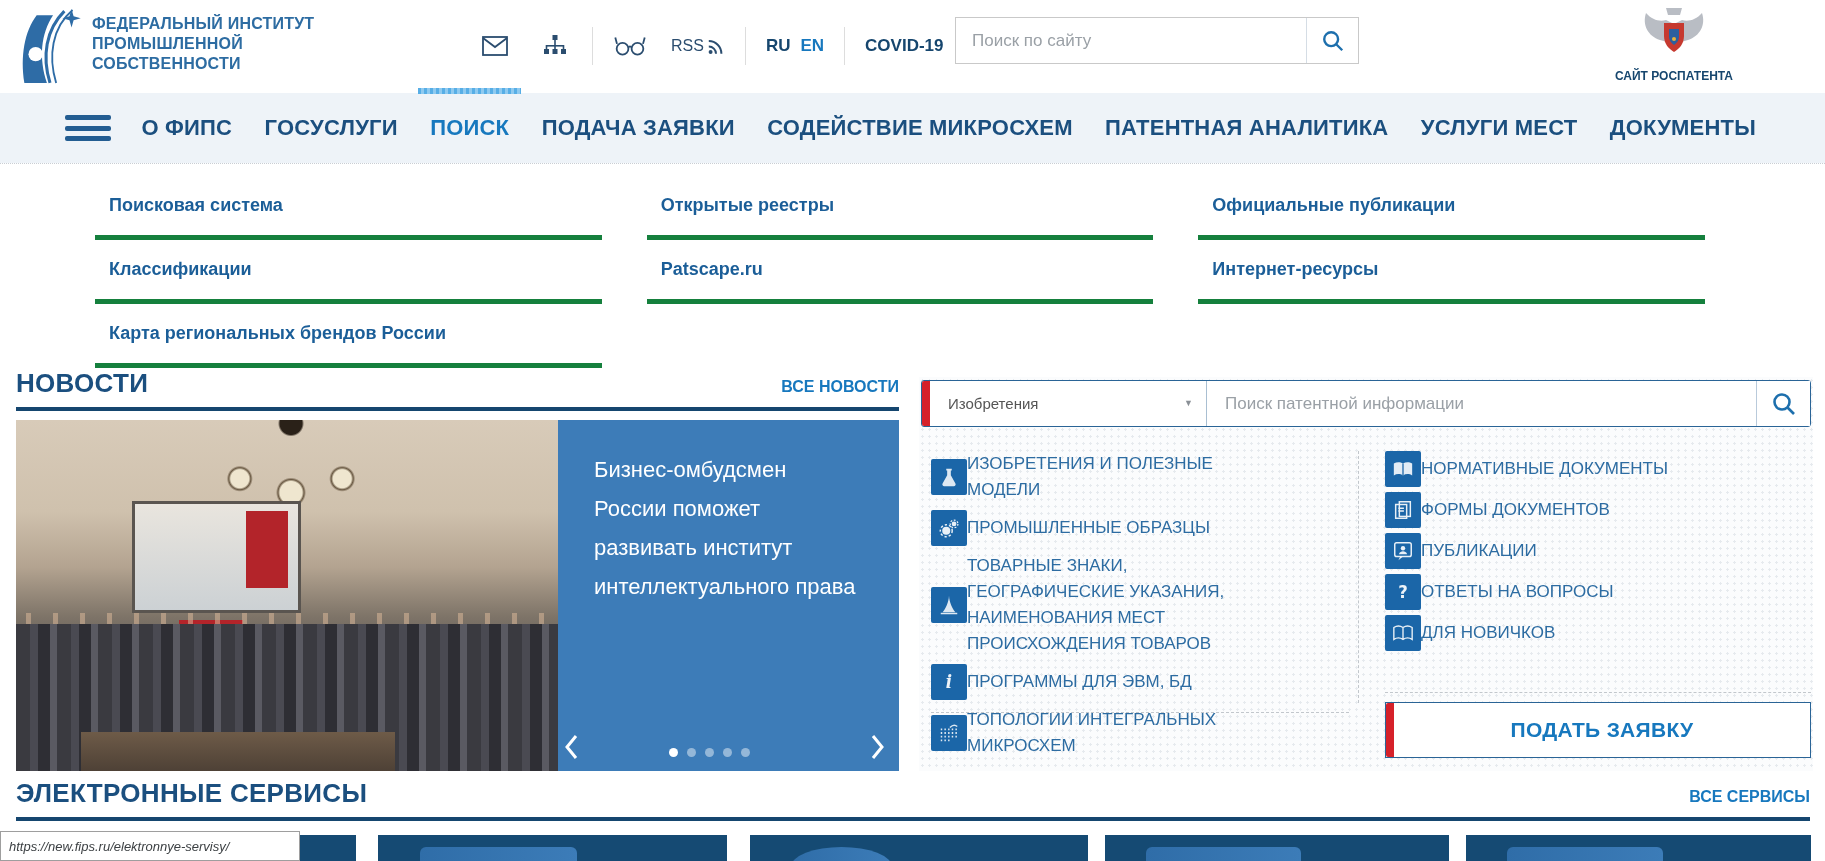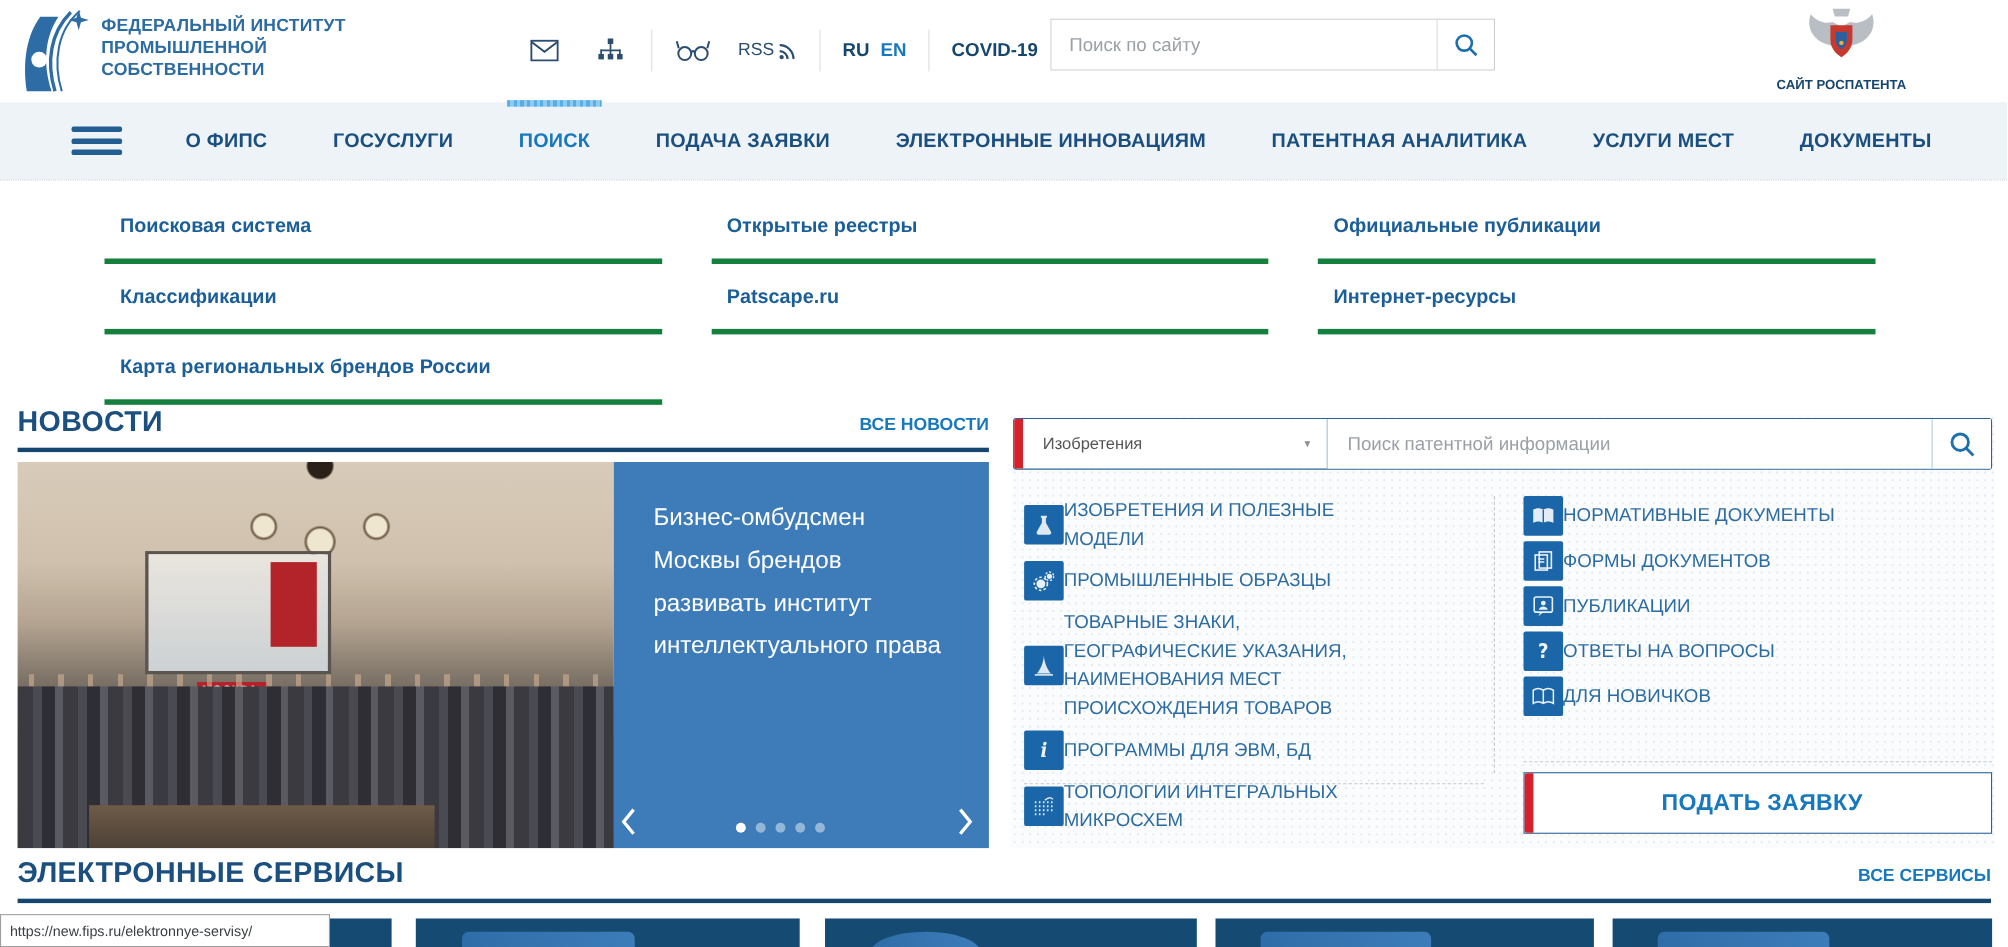--- a/index.html
+++ b/index.html
@@ -30,21 +30,21 @@
   .rospatent{position:absolute;left:1604px;top:5px;width:140px;text-align:center;cursor:pointer;}
   .rospatent .cap{font-size:12px;font-weight:bold;color:#16466e;margin-top:2px;font-stretch:condensed;}
 
   
   .nav{position:absolute;left:0;top:93px;width:1825px;height:70px;background:#eef3f8;
        display:flex;align-items:center;justify-content:space-between;
        padding:0 67px 0 65px;box-sizing:border-box;}
   .burger{width:46px;height:26px;display:flex;flex-direction:column;justify-content:space-between;
        background:none;border:none;padding:0;cursor:pointer;}
   .burger span{display:block;height:5px;background:#235d92;border-radius:2px;}
-  .nav-item{position:relative;font-size:18px;font-weight:bold;color:#1b4f7f;
+  .nav-item{position:relative;font-size:22px;font-weight:bold;color:#1b4f7f;
        font-stretch:condensed;letter-spacing:.2px;padding:23px 2px;white-space:nowrap;}
   .nav-item.active{color:#1778be;}
   .nav-item.active::before{content:"";position:absolute;left:-12%;top:-4px;width:124%;height:6px;
        background:repeating-linear-gradient(90deg,#57aee6 0 3px,#8fcaf0 3px 6px);}
 
   
   .dropdown{position:absolute;left:0;top:163px;width:1825px;height:198px;background:#fff;
        border-top:1px dotted #c9ced4;display:grid;grid-template-columns:1fr 1fr 1fr;
        column-gap:45px;padding:12px 120px 0 95px;box-sizing:border-box;align-content:start;}
   .dd-item{height:59px;display:flex;align-items:center;border-bottom:5px solid #15803d;
@@ -117,21 +117,21 @@
      border:1px solid #2a6496;box-sizing:border-box;display:flex;align-items:stretch;cursor:pointer;padding:0;}
   .apply .lbl{flex:1;display:flex;align-items:center;justify-content:center;font-size:21px;
      font-weight:bold;color:#1778be;font-stretch:condensed;letter-spacing:.3px;}
 
   
   .tile{position:absolute;top:835px;height:40px;background:#154a73;overflow:hidden;cursor:pointer;}
   .tile .blob{position:absolute;left:12%;top:12px;width:45%;height:40px;border-radius:6px;
      background:linear-gradient(90deg,#2f6da8,#3c7cb8);}
   .statusbar{position:absolute;left:0;top:831px;width:300px;height:30px;background:#fff;
      border:1px solid #9e9e9e;box-sizing:border-box;display:flex;align-items:center;
-     padding-left:8px;font-size:13px;color:#3c4043;z-index:5;}
+     padding-left:8px;font-size:13px;color:#3c4043;z-index:5;font-style:italic;}
 </style>
 </head>
 <body>
 
 <div id="app">
 
   <header class="top">
     <a class="logo">
       <svg width="64" height="80" viewBox="0 0 62 78">
         <path d="M6 74 C2 48 6 24 18 8 L34 8 C22 26 20 50 28 74 Z" fill="#2e6ca6"></path>
@@ -214,21 +214,21 @@
   <nav class="nav">
     <button class="burger">
       <span></span>
         <span></span>
         <span></span>
     </button>
     <a class="nav-item">О ФИПС</a>
     <a class="nav-item">ГОСУСЛУГИ</a>
     <a class="nav-item active">ПОИСК</a>
     <a class="nav-item">ПОДАЧА ЗАЯВКИ</a>
-    <a class="nav-item">ЭЛЕКТРОННЫЕ ИННОВАЦИЯМ</a>
+    <a class="nav-item">СОДЕЙСТВИЕ МИКРОСХЕМ</a>
     <a class="nav-item">ПАТЕНТНАЯ АНАЛИТИКА</a>
     <a class="nav-item">УСЛУГИ МЕСТ</a>
     <a class="nav-item">ДОКУМЕНТЫ</a>
   </nav>
 
   <div class="dropdown">
     <div>
       <a class="dd-item">Поисковая система</a>
       <a class="dd-item">Классификации</a>
       <a class="dd-item">Карта региональных брендов России</a>
@@ -253,21 +253,21 @@
       <div class="lamp"></div>
       <div class="screen">
         <div class="banner"></div>
       </div>
       <span class="mos">МОСКВА-</span>
       <div class="faces"></div>
       <div class="crowd"></div>
       <div class="tbl"></div>
     </div>
     <a class="panel">
-      <div class="slide-title">Бизнес-омбудсмен Москвы брендов развивать институт интеллектуального права</div>
+      <div class="slide-title">Бизнес-омбудсмен России поможет развивать институт интеллектуального права</div>
     </a>
     <button class="arrow left">
       <svg width="14" height="26" viewBox="0 0 14 26" fill="none" stroke="#fff" stroke-width="3">
           <path d="M12 2 3 13l9 11"></path>
         </svg>
     </button>
     <div class="dots">
       <span class="dot active"></span>
       <span class="dot"></span>
       <span class="dot"></span>

